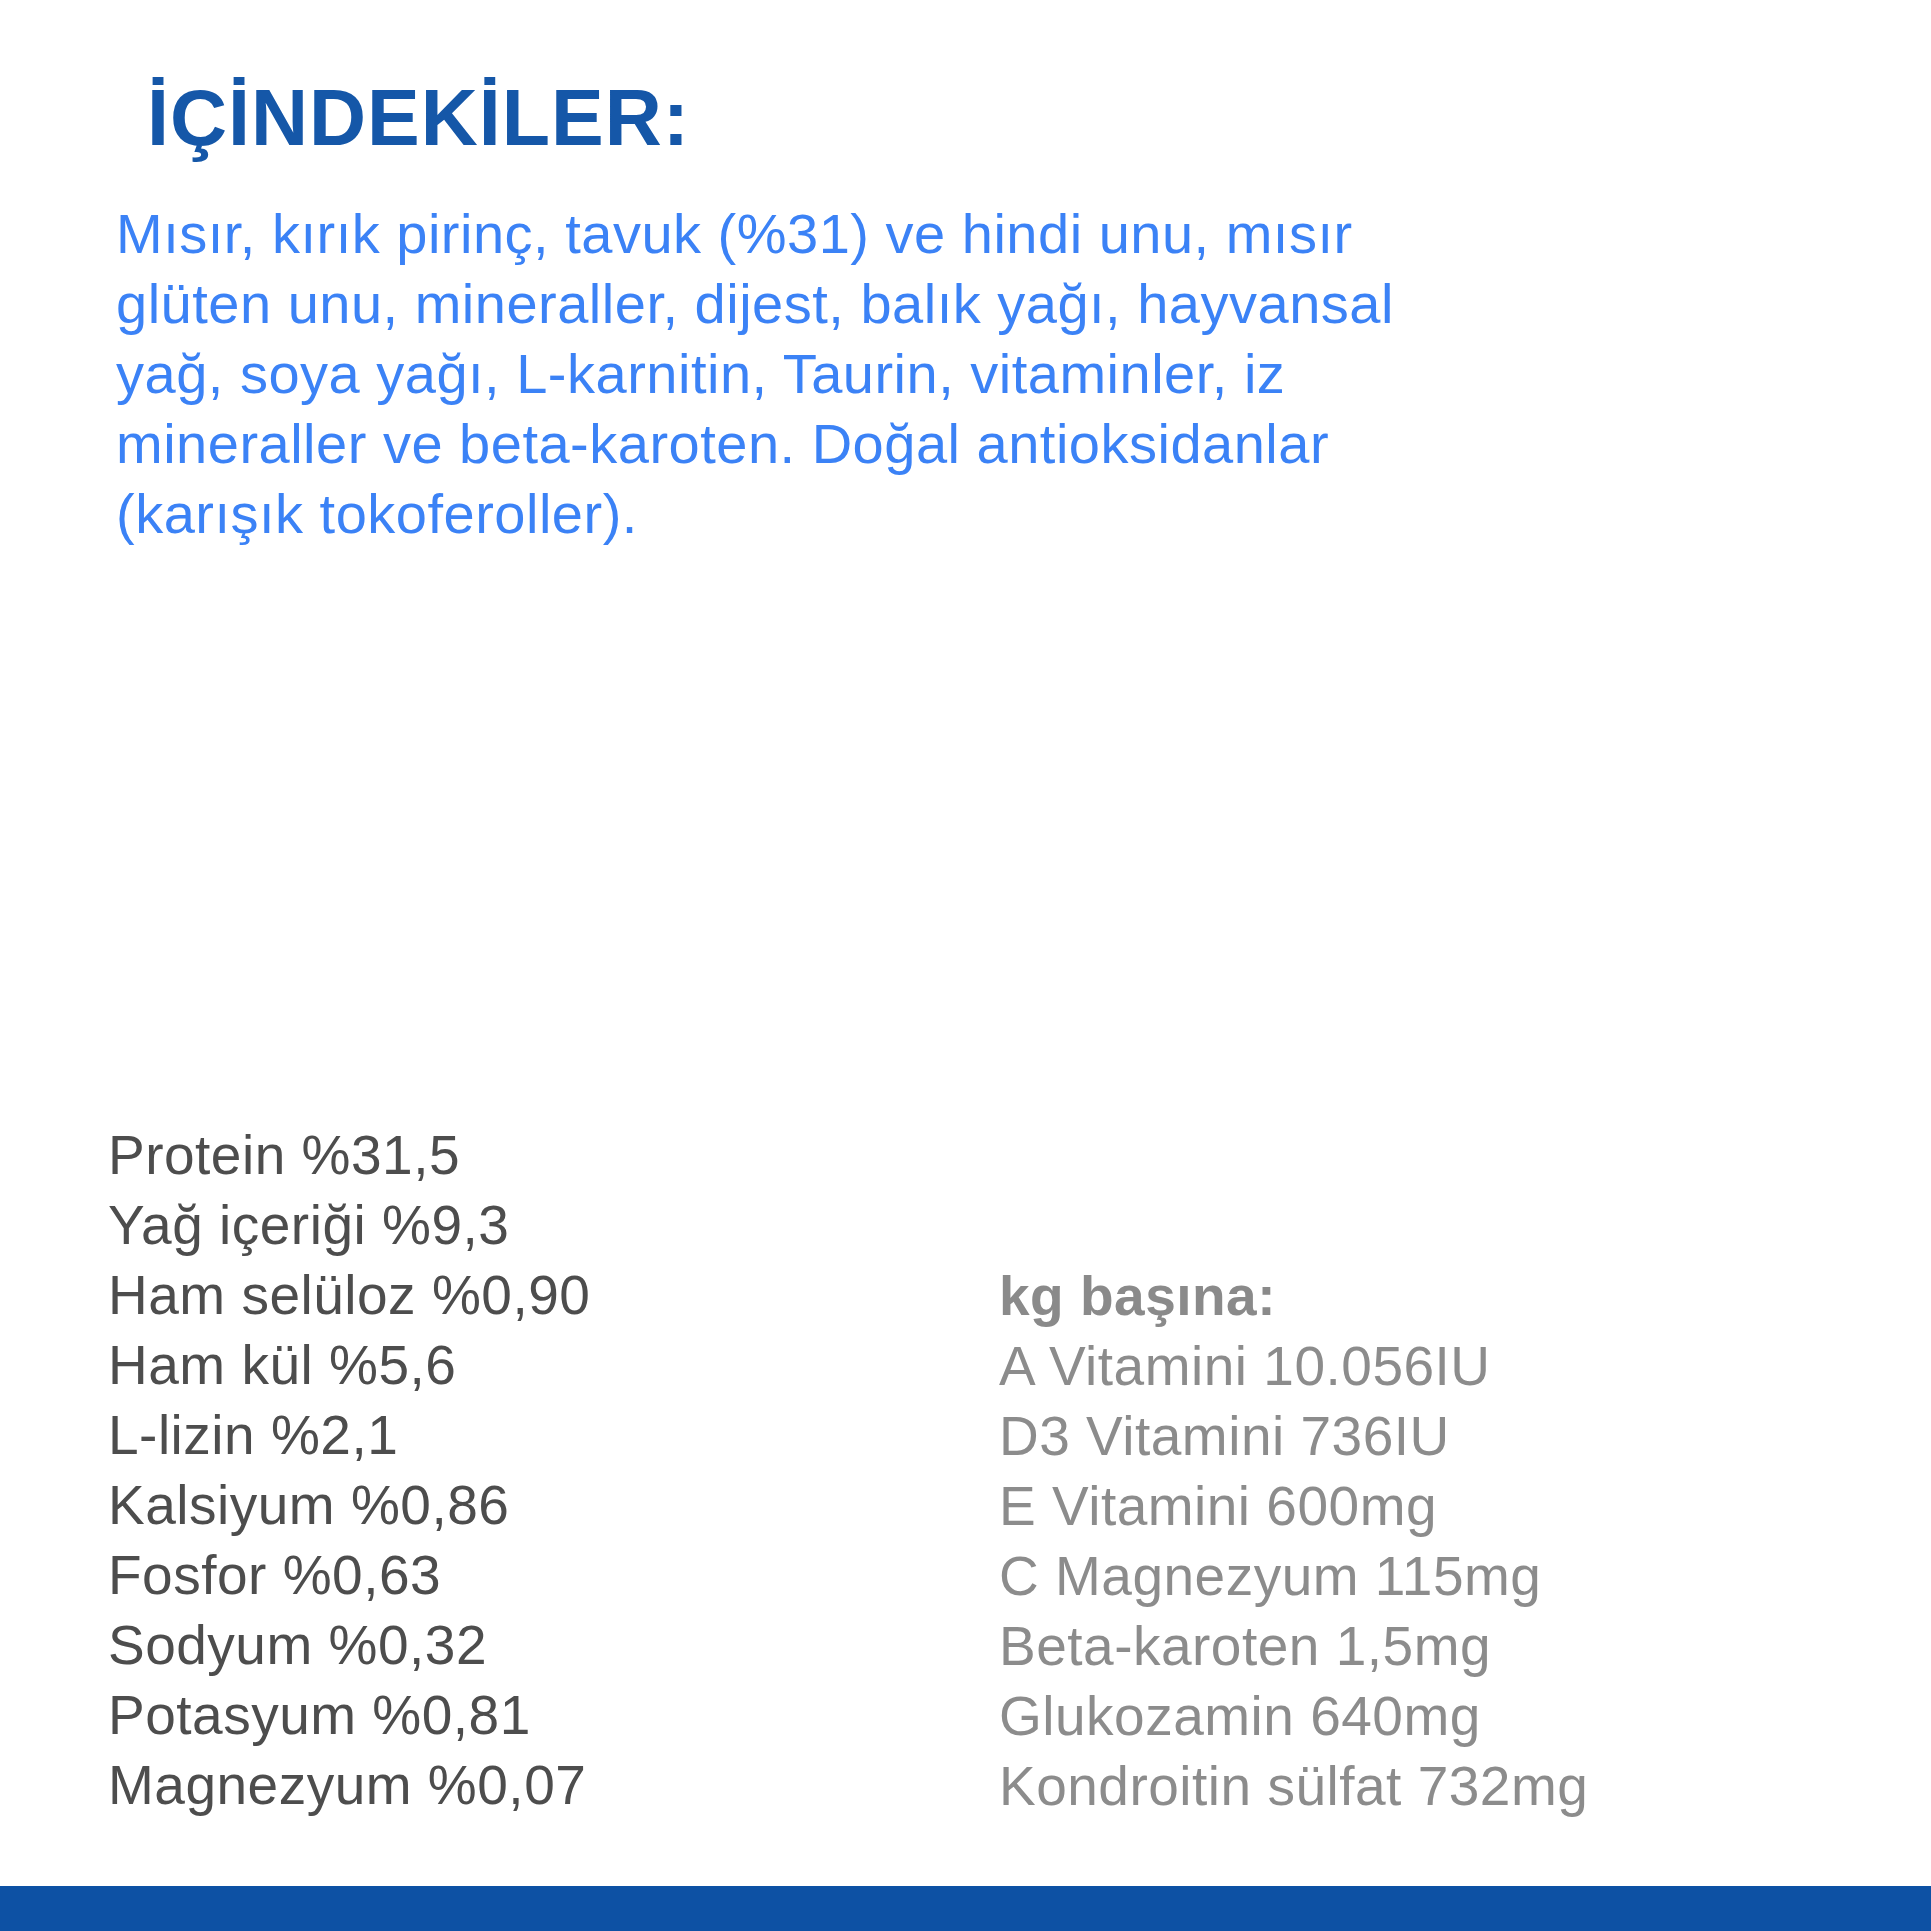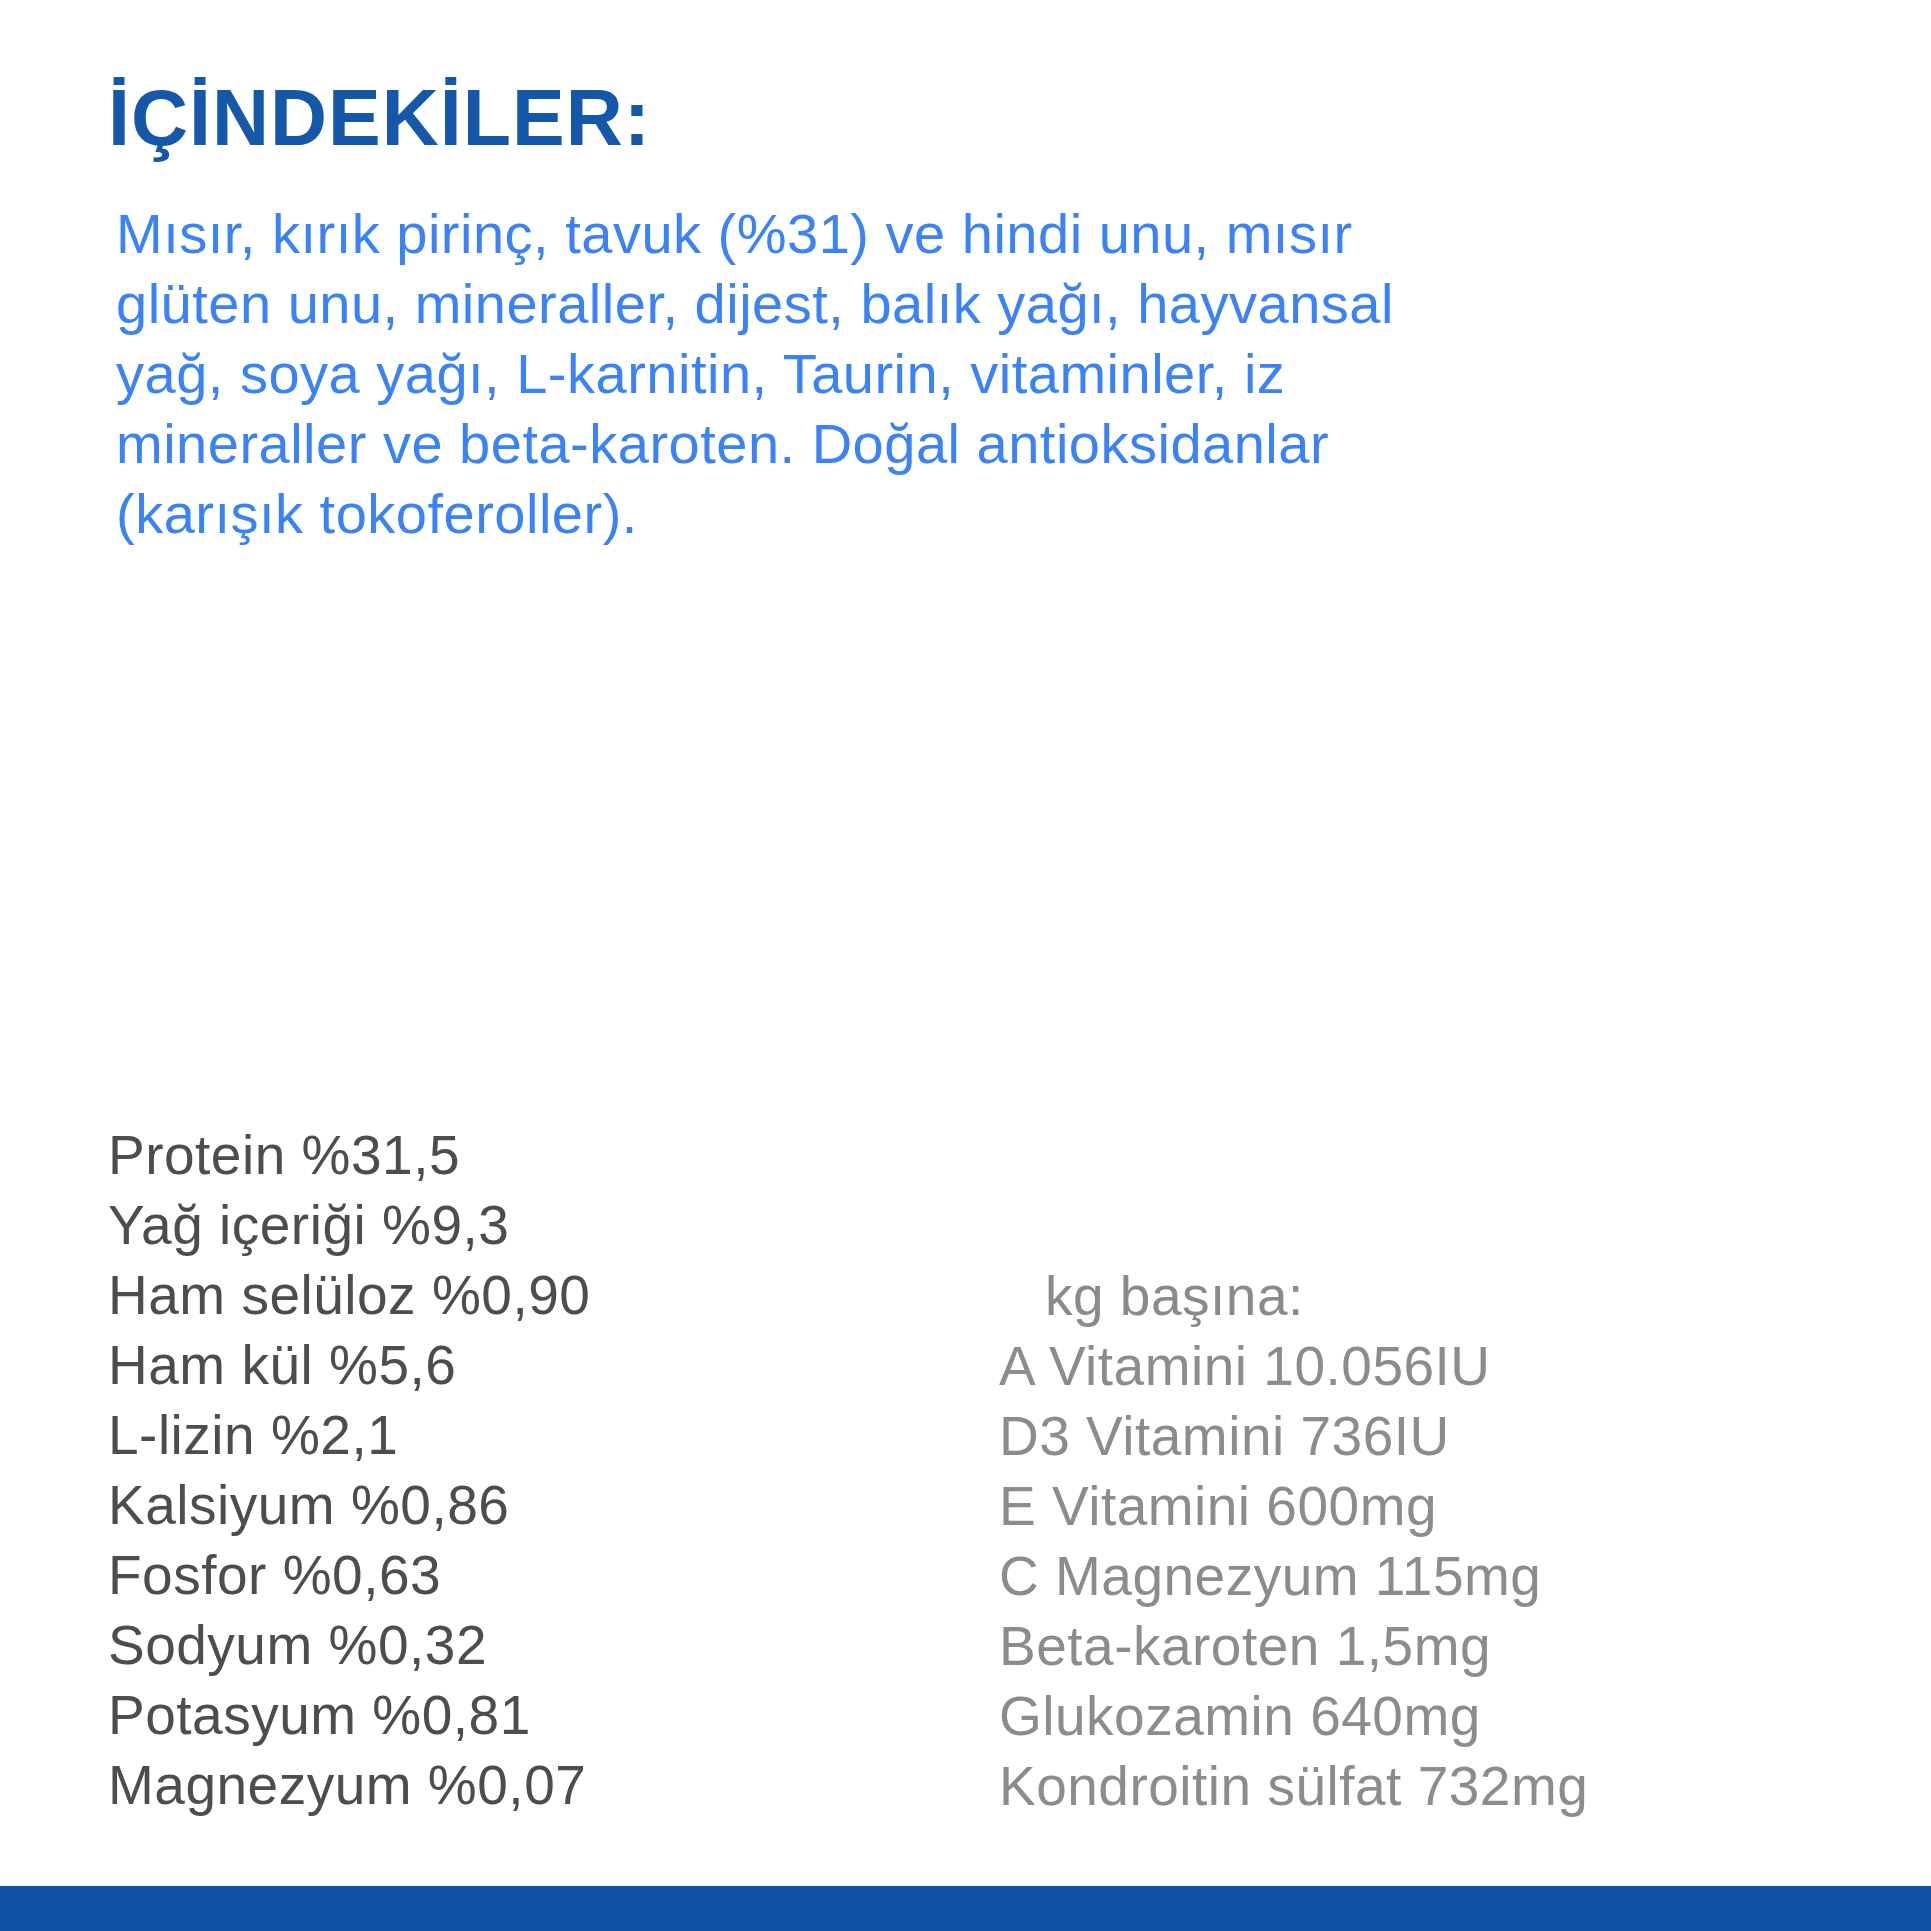--- a/index.html
+++ b/index.html
@@ -21,21 +21,21 @@
   }
   .heading {
     position: absolute;
     left: 108px;
     margin: 0;
     font-size: 79px;
     font-weight: 700;
     letter-spacing: 1px;
     color: #1557a8;
   }
-  #ingredients-heading { top: 72px; }
+  #ingredients-heading { top: 72px; margin-left: 39px; }
   #analytical-heading  { top: 987px; }
 
   .ingredients-text {
     position: absolute;
     left: 108px;
     top: 191px;
     width: 1757px;
     margin: 8px;
     font-size: 56px;
     font-weight: 400;
@@ -62,24 +62,23 @@
   .per-kg-section {
     position: absolute;
     left: 999px;
     top: 1261px;
     font-size: 55px;
     line-height: 70px;
     color: #8c8c8c;
     letter-spacing: 0.5px;
   }
   .per-kg-heading {
-    font-weight: 400;
+    font-weight: 700;
     line-height: 70px;
     color: #8a8a8a;
-    margin-left: 46px;
   }
   .bottom-bar {
     position: absolute;
     left: 0;
     bottom: 0;
     width: 1931px;
     height: 45px;
     background: #0d51a4;
   }
 </style>

